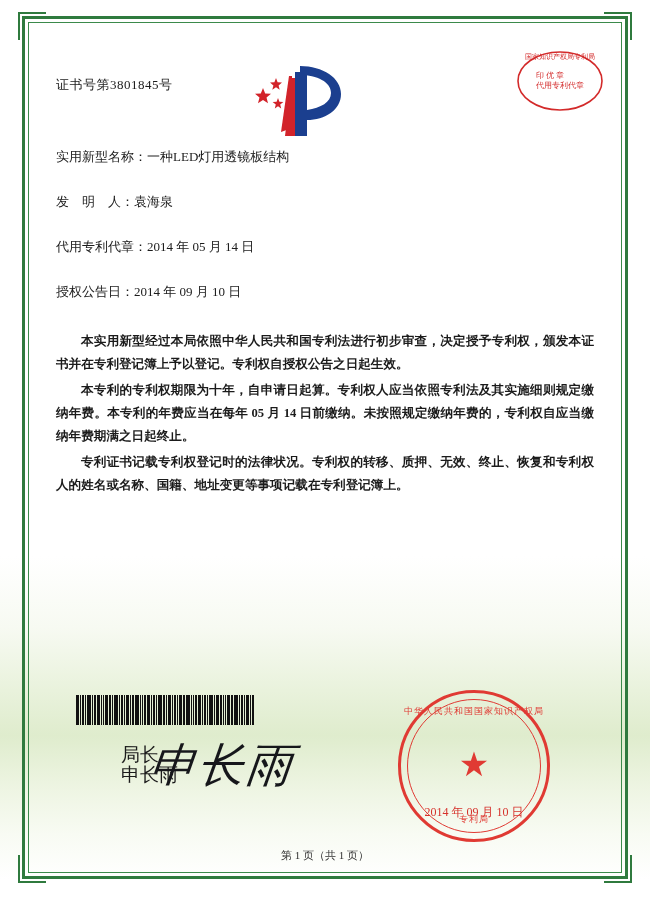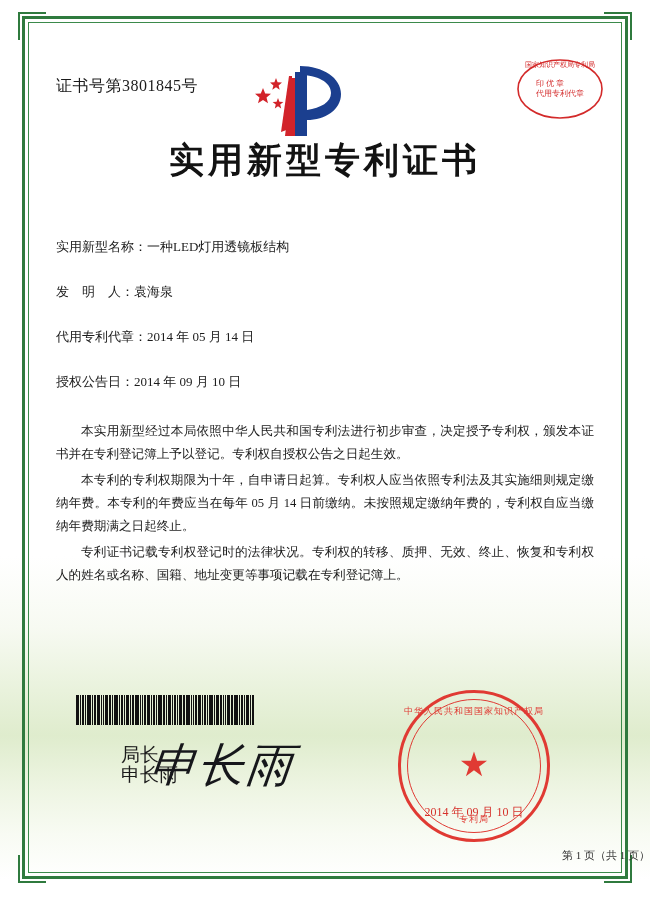--- a/index.html
+++ b/index.html
@@ -63,40 +63,40 @@
 
   .content {
     position: absolute;
     left: 56px;
     top: 52px;
     width: 538px;
   }
 
   
   .cert-no {
-    font-size: 16px;
+    font-size: 13px;
     color: #1b1b1b;
     letter-spacing: 0.5px;
     margin-top: 24px;
   }
 
   
   .logo {
     position: absolute;
     left: 245px;
     top: 58px;
     width: 110px;
     height: 90px;
   }
 
   
   .stamp-top {
     position: absolute;
     right: 44px;
-    top: 56px;
+    top: 48px;
     width: 92px;
     height: 66px;
   }
   .stamp-top-text {
     position: absolute;
     left: 0; top: 0;
     width: 100%;
     height: 100%;
     color: #d32a2a;
     font-size: 7px;
@@ -140,20 +140,21 @@
   .field .lbl {
     display: inline;
   }
   .field .val {
     display: inline;
   }
 
   
   .paragraphs {
     margin-top: 29px;
+    font-weight: bold;
   }
   .para {
     font-size: 12.6px;
     line-height: 23px;
     color: #1b1b1b;
     text-indent: 25px;
     text-align: justify;
     margin-bottom: 3px;
   }
 
@@ -248,21 +249,21 @@
     color: #d6322c;
     white-space: nowrap;
   }
 
   
   .page-footer {
     position: absolute;
     left: 0;
     top: 848px;
     width: 650px;
-    text-align: right;
+    text-align: center;
     font-size: 11px;
     color: #333;
   }
 </style>
 </head>
 <body>
 
 <div id="certificate">
 
   <div class="border-outer"></div>
@@ -294,21 +295,20 @@
     <div class="stamp-top-center">
       <div>印 优 章</div>
       <div>代用专利代章</div>
     </div>
   </div>
 
   <div class="content">
 
     <div class="cert-no">证书号第3801845号</div>
 
-    <div class="title">实用新型专利证书</div>
 
     <div class="fields">
 
       <div class="field">
         <span class="lbl">实用新型名称：</span><span class="val">一种LED灯用透镜板结构</span>
       </div>
 
       <div class="field">
         <span class="lbl">发　明　人：</span><span class="val">袁海泉</span>
       </div>

